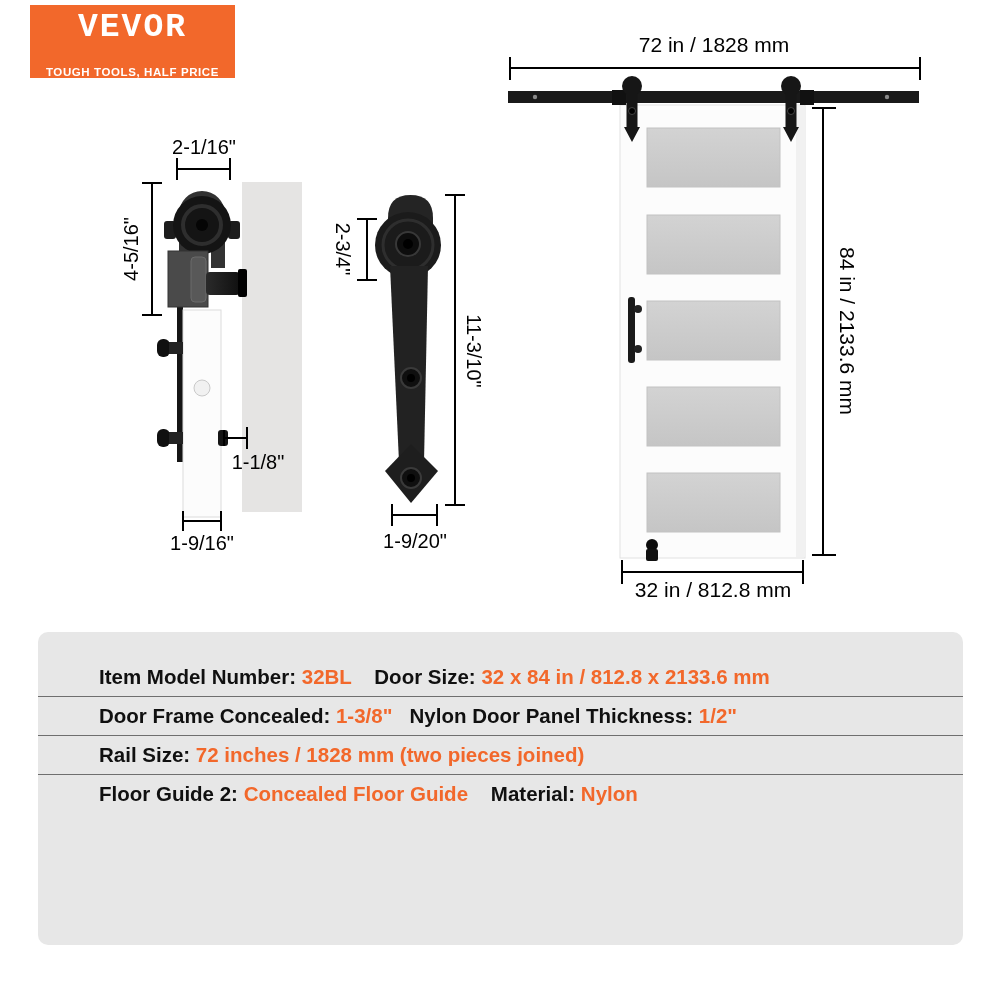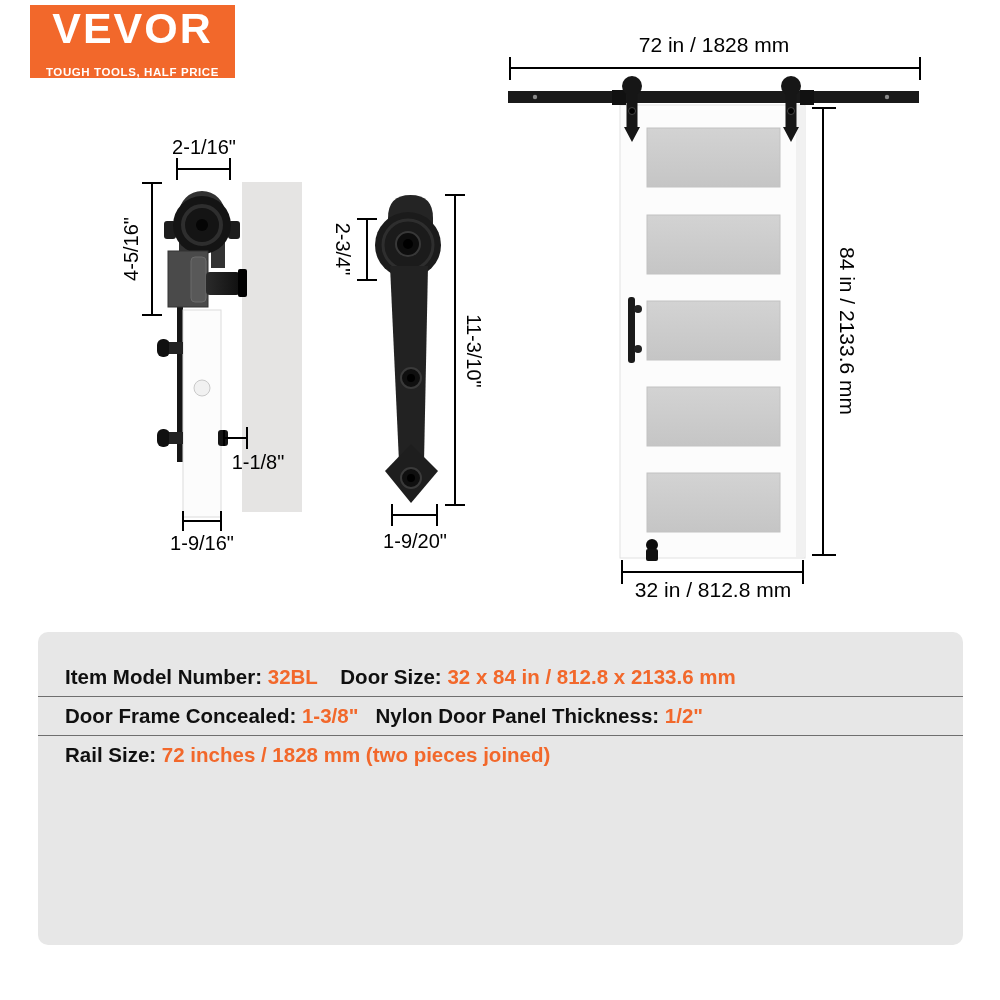--- a/index.html
+++ b/index.html
@@ -13,42 +13,42 @@
     width:1000px;height:1000px;position:relative;background:#ffffff;
     font-family:"Liberation Sans",sans-serif;overflow:hidden;
   }
   
   .logo{
     position:absolute;left:30px;top:5px;width:205px;height:73px;
     background:var(--orange);color:#fff;display:flex;flex-direction:column;
     align-items:center;justify-content:center;
   }
   .logo .name{
-    font-size:43px;font-weight:900;letter-spacing:2px;line-height:44px;
-    font-family:Liberation Sans, sans-serif;
+    font-size:33px;font-weight:900;letter-spacing:2px;line-height:44px;
+    font-family:Liberation Mono, monospace;
   }
   .logo .tagline{
     font-size:11.5px;font-weight:700;letter-spacing:0.6px;margin-top:16px;
     font-family:"Liberation Sans",sans-serif;
   }
   
   svg.diagram{position:absolute;left:0;top:0;}
   svg.diagram text{
     font-family:"Liberation Sans",sans-serif;font-size:20px;fill:#010101;
   }
   svg.diagram text.lg{font-size:21px;}
   .dimline{stroke:#000;stroke-width:2;fill:none;}
   
   .spec-table{
     position:absolute;left:38px;top:632px;width:925px;height:313px;
     background:var(--table-bg);border-radius:10px;box-sizing:border-box;
     padding-top:26px;
   }
   .spec-row{
-    height:38px;line-height:38px;padding-left:27px;white-space:pre;
+    height:38px;line-height:38px;padding-left:61px;white-space:pre;
     font-size:20.5px;font-weight:bold;color:var(--label-black);
   }
   .spec-row + .spec-row{border-top:1px solid #6F6F6F;}
   .seg-value{color:var(--value-orange);}
   .seg-label{color:var(--label-black);}
 </style>
 </head>
 <body>
 
 <div class="logo">
@@ -207,14 +207,15 @@
       <text class="lg" x="713" y="597" text-anchor="middle">32 in / 812.8 mm</text>
     </g>
   </g>
 </svg>
 
 <div class="spec-table">
   <div>
       <div class="spec-row"><span class="seg-label">Item Model Number: </span><span class="seg-value">32BL</span><span class="seg-label">    </span><span class="seg-label">Door Size: </span><span class="seg-value">32 x 84 in / 812.8 x 2133.6 mm</span></div>
       <div class="spec-row"><span class="seg-label">Door Frame Concealed: </span><span class="seg-value">1-3/8"</span><span class="seg-label">   </span><span class="seg-label">Nylon Door Panel Thickness: </span><span class="seg-value">1/2"</span></div>
       <div class="spec-row"><span class="seg-label">Rail Size: </span><span class="seg-value">72 inches / 1828 mm (two pieces joined)</span></div>
+      <div class="spec-row"><span class="seg-label">Floor Guide 2: </span><span class="seg-value">Concealed Floor Guide</span><span class="seg-label">    </span><span class="seg-label">Material: </span><span class="seg-value">Nylon</span></div>
     </div>
 </div>
 
 </body></html>

